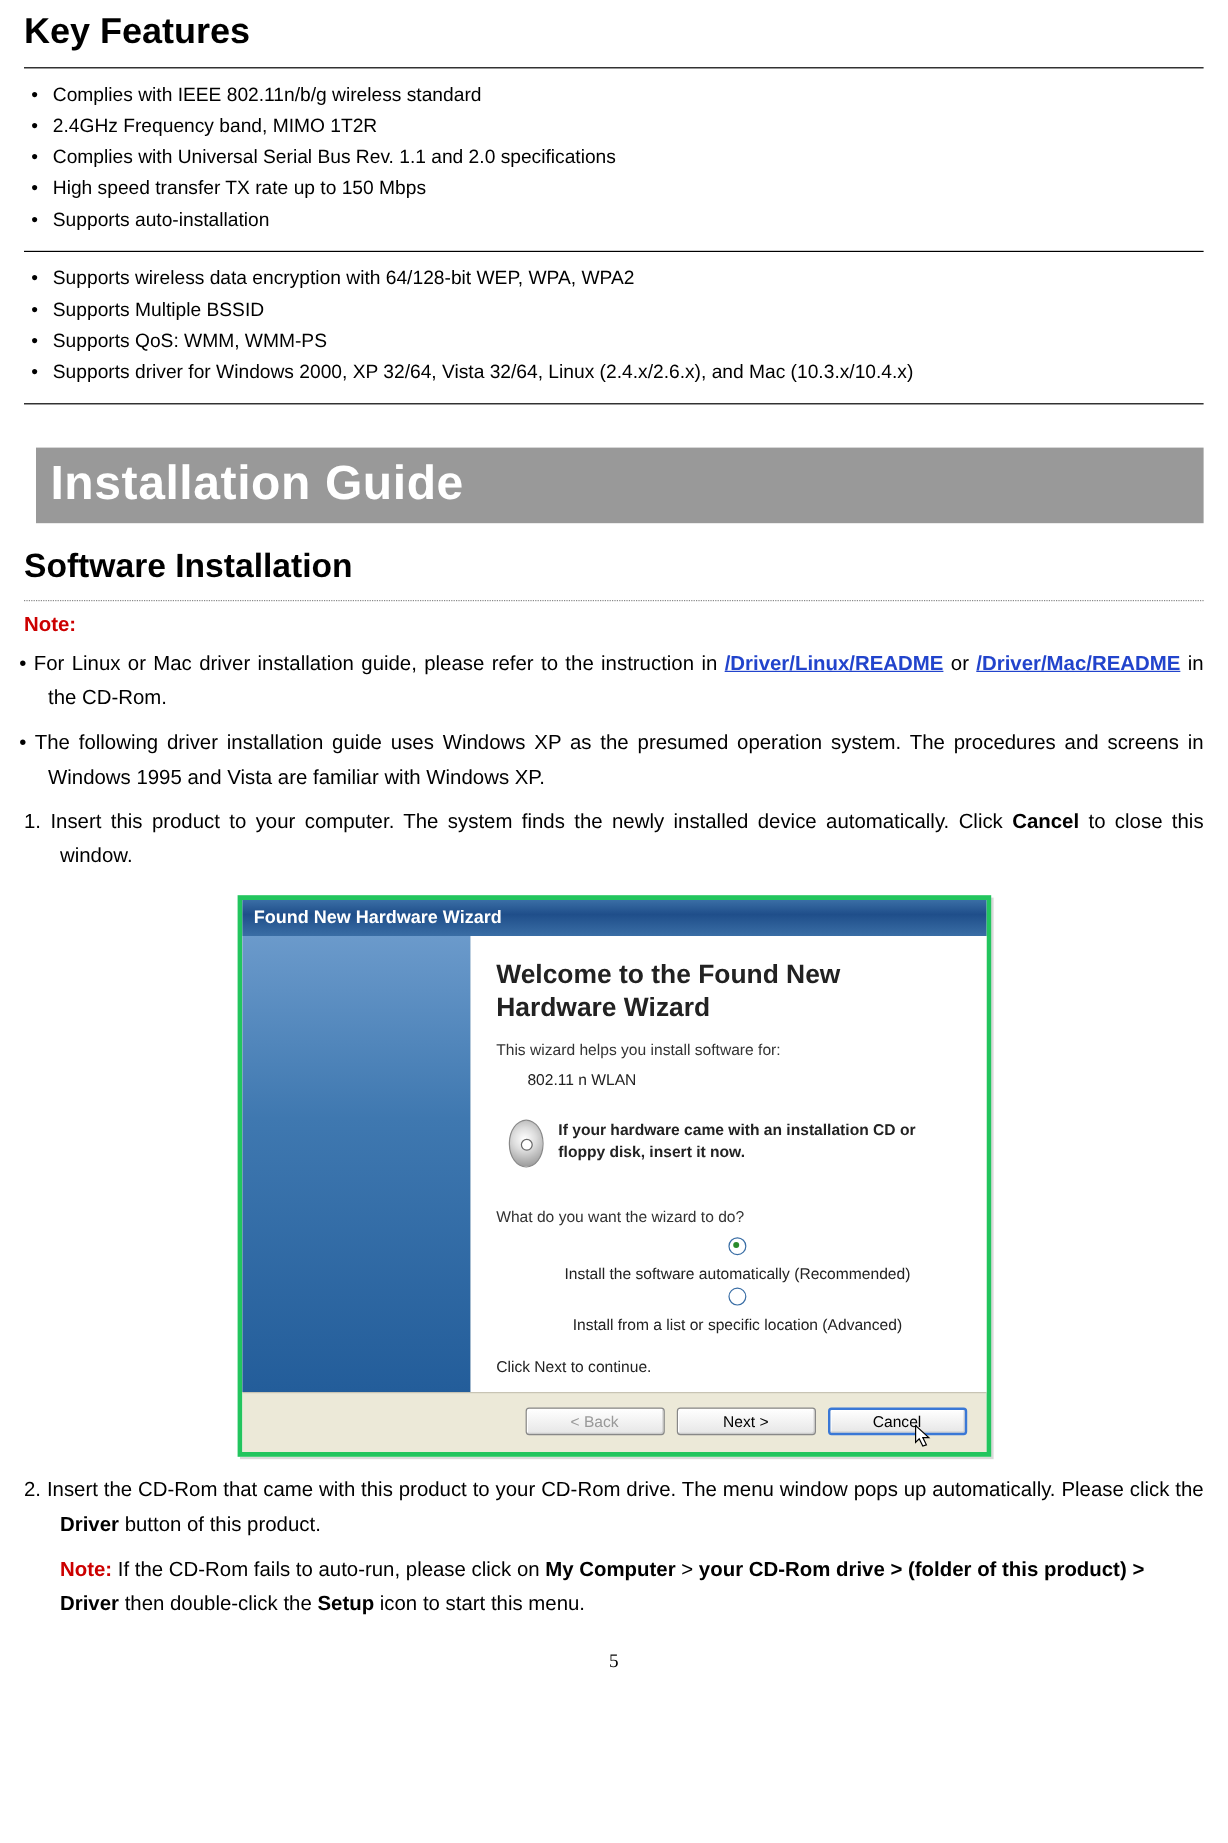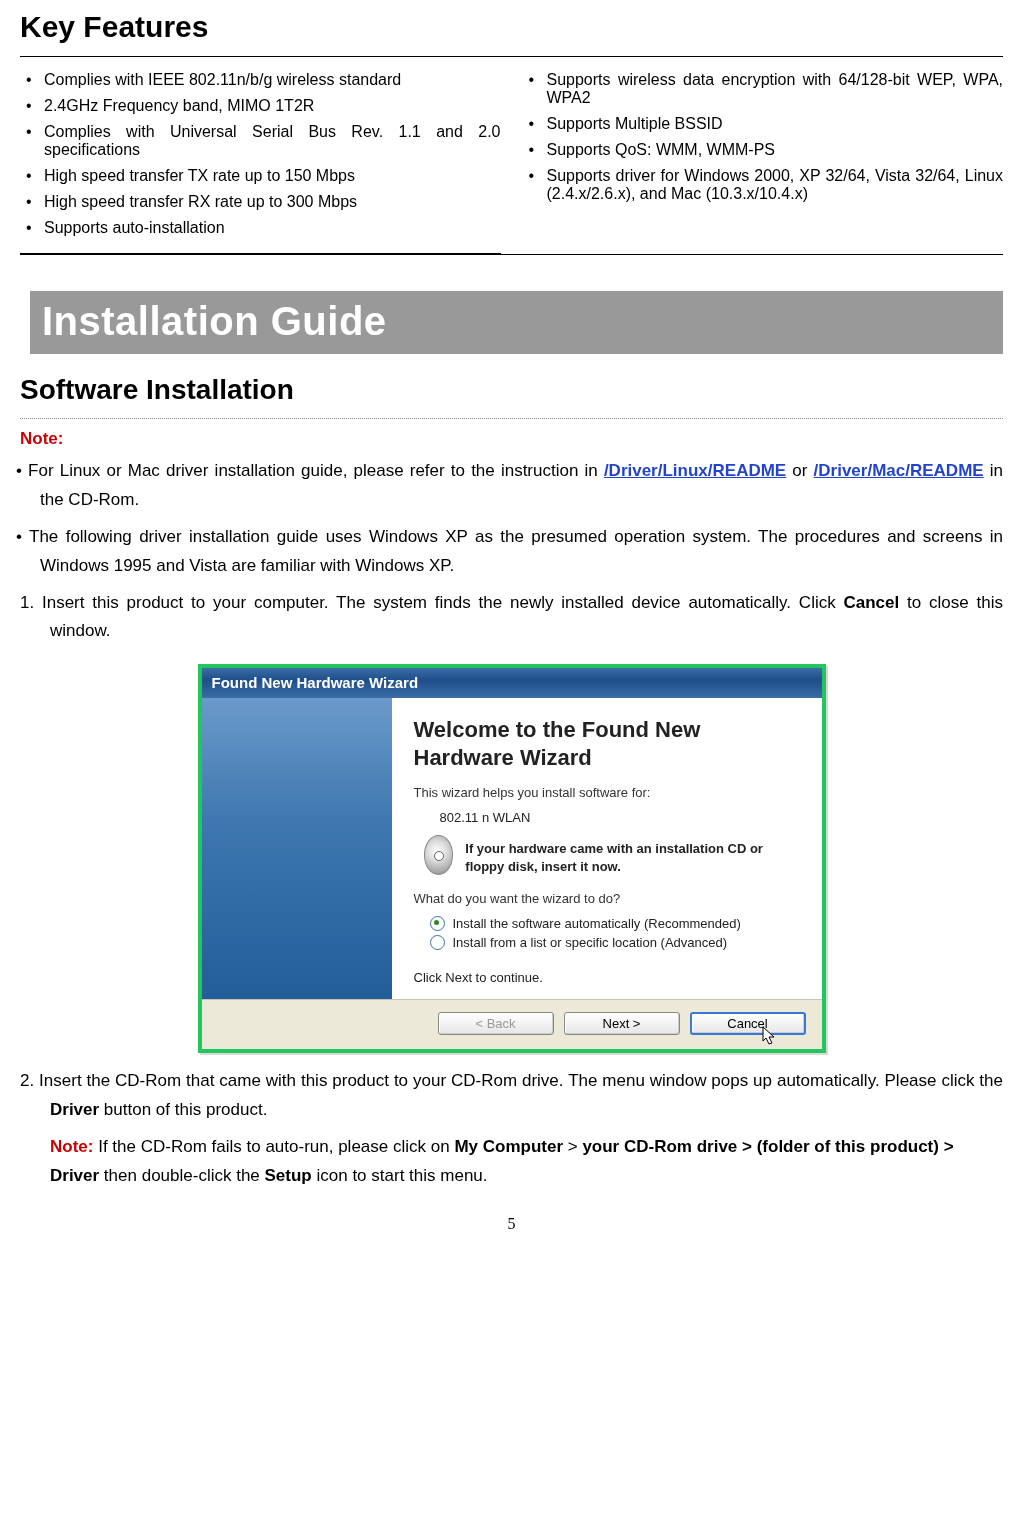--- a/index.html
+++ b/index.html
@@ -1,18 +1,18 @@
 <!DOCTYPE html>
 <html><head>
 <meta charset="utf-8">
 <style>
   body { font-family: Arial, sans-serif; margin: 0; padding: 10px 20px 20px 20px; color: #000; }
   h1.key-features { font-size: 30px; font-weight: bold; margin: 0 0 12px 0; }
   hr.thin { border: none; border-top: 1.5px solid #000; margin: 0; }
-  .features-wrap { display: flex; gap: 0; border-bottom: 1.5px solid #000; }
+  .features-wrap { display: flex; gap: 0; border-bottom: 1.5px solid #000; flex-direction: column; }
   .features-col { flex: 1; padding: 10px 0 12px 0; }
   .features-col ul { margin: 0; padding: 0; list-style: none; }
   .features-col li { position: relative; padding: 4px 0 4px 24px; font-family: Arial, sans-serif; font-size: 16px; text-align: justify; text-justify: inter-word; }
   .features-col li:before { content: "•"; position: absolute; left: 6px; top: 4px; font-size: 16px; }
   .col-gap { width: 22px; }
   .features-col.left { border-bottom: 1.5px solid #000; }
 
   .install-title { background: #999; color: #fff; font-family: Arial, sans-serif; font-weight: bold; font-size: 40px; padding: 8px 8px 10px 12px; margin: 36px 0 20px 10px; letter-spacing: 0.5px; }
   h2.software { font-family: Arial, sans-serif; font-size: 28px; font-weight: bold; margin: 18px 0 8px 0; }
   .dotted-sep { border: none; border-top: 1px dotted #888; margin: 12px 0 10px 0; }
@@ -28,26 +28,26 @@
 
   
   .wizard-wrap { text-align: center; margin: 18px 0 14px 0; }
   .wizard { display: inline-block; width: 620px; text-align: left; border: 4px solid #22c55e; font-family: Tahoma, sans-serif; font-size: 13px; box-shadow: 2px 2px 0 rgba(0,0,0,0.15); }
   .wizard-titlebar { background: linear-gradient(#3a6ea5,#1f4e8a 40%,#3a6ea5); color: #fff; font-weight: bold; padding: 6px 10px 7px 10px; font-size: 15px; }
   .wizard-body { display: flex; background: #ece9d8; }
   .wizard-side { width: 190px; background: linear-gradient(180deg,#6b9acb 0%,#3f78b0 40%,#235d9a 100%); position: relative; }
   .wizard-main { flex: 1; padding: 18px 22px 14px 22px; background: #fff; color: #222; }
   .wizard-welcome { font-size: 22px; font-weight: bold; color: #222; margin-bottom: 14px; line-height: 1.25; }
   .wizard-text { font-size: 13px; color: #333; margin-bottom: 10px; }
-  .wizard-device { margin: 2px 0 10px 26px; font-size: 13px; }
-  .cd-row { display: flex; align-items: flex-end; gap: 12px; margin: 8px 0 16px 10px; }
+  .wizard-device { margin: 2px 0 26px 26px; font-size: 13px; }
+  .cd-row { display: flex; align-items: flex-start; gap: 12px; margin: 8px 0 33px 10px; }
   .cd-icon { width: 38px; height: 38px; border-radius: 50%; background: radial-gradient(circle at 45% 40%, #fff 0%, #ddd 35%, #bbb 60%, #888 100%); border: 1px solid #888; position: relative; }
   .cd-icon:after { content:""; position:absolute; left:50%; top:50%; width:8px; height:8px; margin:-4px 0 0 -4px; background:#fff; border:1px solid #666; border-radius:50%; }
   .cd-text { font-size: 13px; font-weight: bold; line-height: 1.35; }
-  .radio-row { display: flex; align-items: center; gap: 8px; margin: 4px 0 4px 16px; font-size: 13px; }
+  .radio-row { display: flex; align-items: center; gap: 8px; margin: 4px 0 4px 16px; font-size: 13px; flex-direction: column; }
   .radio { width: 13px; height: 13px; border: 1px solid #3a6ea5; border-radius: 50%; display: inline-block; position: relative; }
   .radio.selected:after { content:""; position:absolute; left:3px; top:3px; width:5px; height:5px; border-radius:50%; background:#2a8a2a; }
   .continue { margin-top: 20px; font-size: 13px; }
   .wizard-buttons { display: flex; justify-content: flex-end; gap: 10px; padding: 12px 16px 14px 16px; background: #ece9d8; border-top: 1px solid #c8c4b4; }
   .wiz-btn { min-width: 86px; padding: 3px 14px; border: 1px solid #888; border-radius: 3px; background: linear-gradient(#fff,#e6e6e6); font-size: 13px; text-align: center; box-shadow: inset -1px -1px 0 #ccc, inset 1px 1px 0 #fff; }
   .wiz-btn.disabled { color: #999; margin-left: 44px; }
   .wiz-btn.focus { border: 2px solid #3a78d6; padding: 2px 13px; }
   .cursor { display:inline-block; width:0; height:0; position: relative; }
   .cursor svg { position: absolute; left: -6px; top: -2px; }
 
@@ -59,21 +59,20 @@
 <h1 class="key-features">Key Features</h1>
 <hr class="thin">
 
 <div class="features-wrap">
   <div class="features-col left">
     <ul>
       <li>Complies with IEEE 802.11n/b/g wireless standard</li>
       <li>2.4GHz Frequency band, MIMO 1T2R</li>
       <li>Complies with Universal Serial Bus Rev. 1.1 and 2.0 specifications</li>
       <li>High speed transfer TX rate up to 150 Mbps</li>
-      <li>High speed transfer RX rate up to 300 Mbps</li>
       <li>Supports auto-installation</li>
     </ul>
   </div>
   <div class="col-gap"></div>
   <div class="features-col">
     <ul>
       <li>Supports wireless data encryption with 64/128-bit WEP, WPA, WPA2</li>
       <li>Supports Multiple BSSID</li>
       <li>Supports QoS: WMM, WMM-PS</li>
       <li>Supports driver for Windows 2000, XP 32/64, Vista 32/64, Linux (2.4.x/2.6.x), and Mac (10.3.x/10.4.x)</li>

